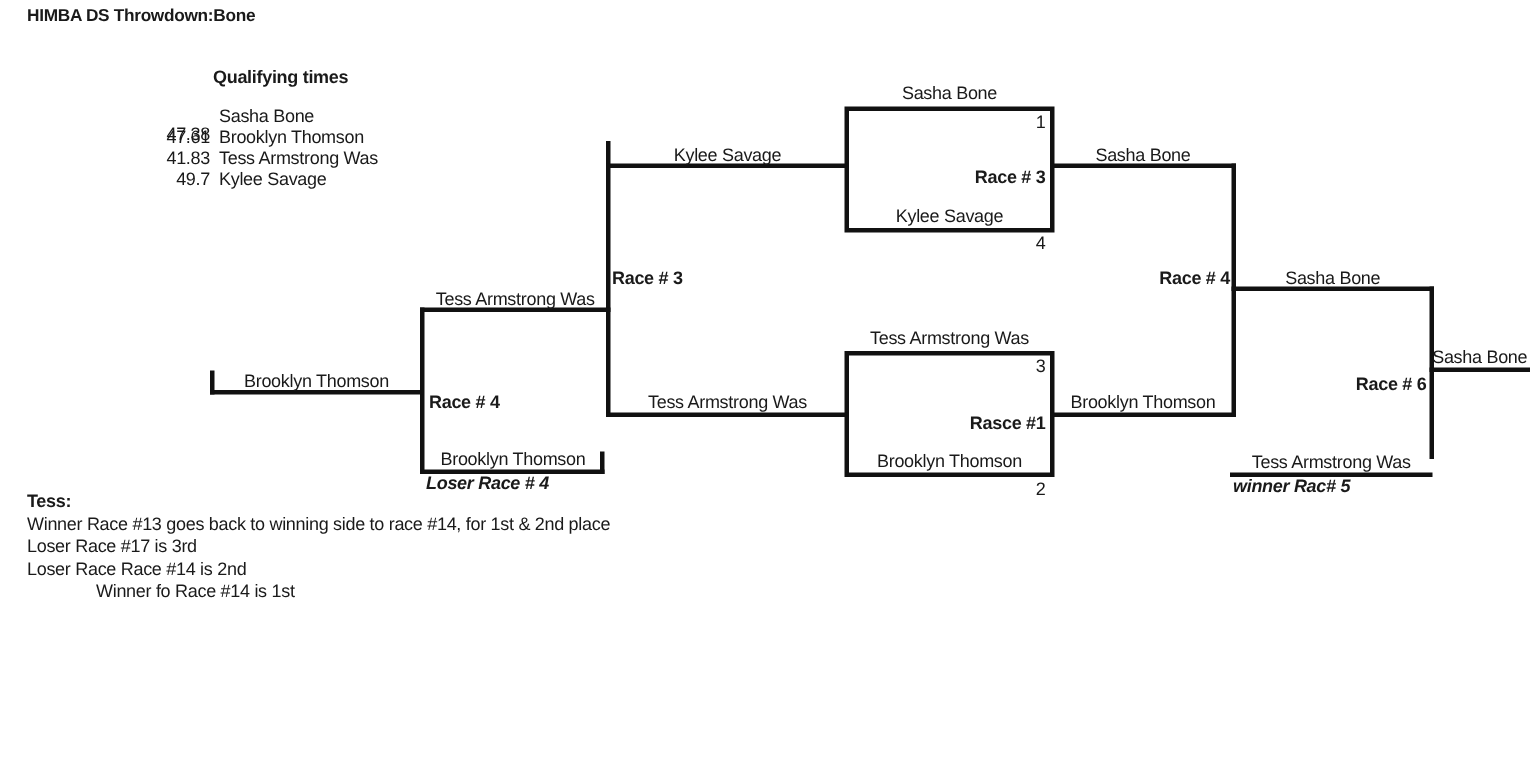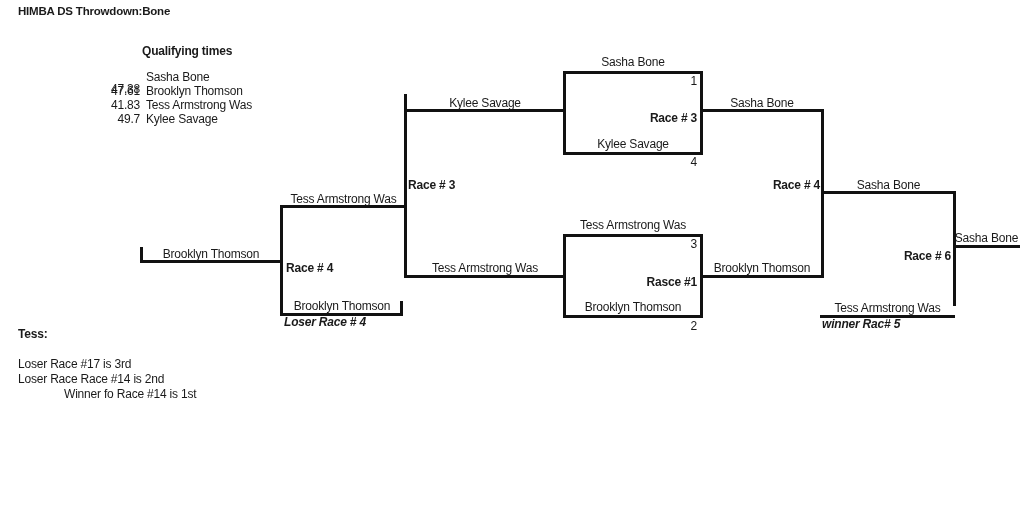--- a/index.html
+++ b/index.html
@@ -77,17 +77,18 @@
 
   <div class="vline" style="left:953px;top:191px;height:115px;"></div>
   <div class="lbl r b" style="left:871px;top:251px;width:80px;">Race # 6</div>
   <div class="hline" style="left:820px;top:315px;width:135px;"></div>
   <div class="lbl c" style="left:820px;top:303px;width:135px;">Tess Armstrong Was</div>
   <div class="lbl b i" style="left:822px;top:319px;">winner Rac# 5</div>
   <div class="hline" style="left:953px;top:245px;width:67px;"></div>
   <div class="lbl c" style="left:953px;top:233px;width:67px;">Sasha Bone</div>
 
   <div class="lbl b" style="left:18px;top:329px;">Tess:</div>
+  <div class="lbl" style="left:18px;top:344px;">Winner Race #13 goes back to winning side to race #14, for 1st &amp; 2nd place</div>
   <div class="lbl" style="left:18px;top:359px;">Loser Race #17 is 3rd</div>
   <div class="lbl" style="left:18px;top:374px;">Loser Race Race #14 is 2nd</div>
   <div class="lbl" style="left:18px;top:389px;margin-left:46px;">Winner fo Race #14 is 1st</div>
 
 </div>
 
 </body></html>

